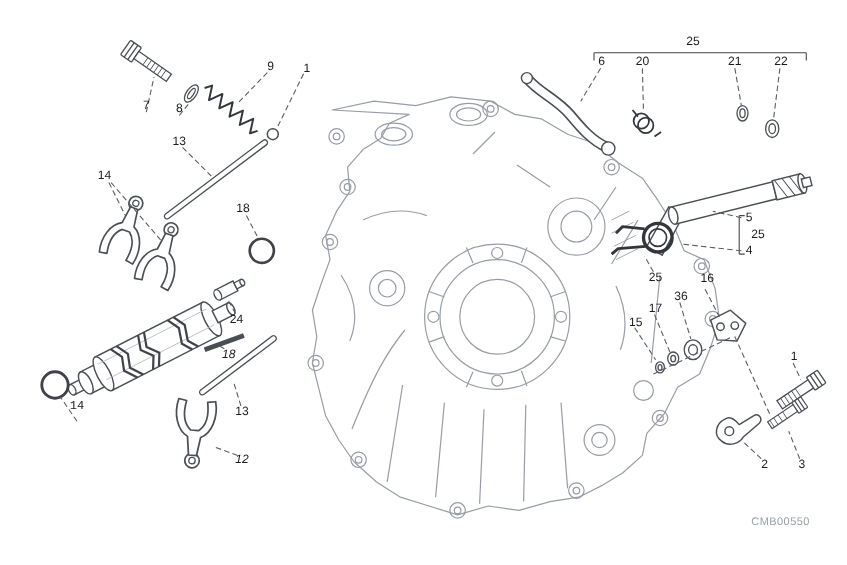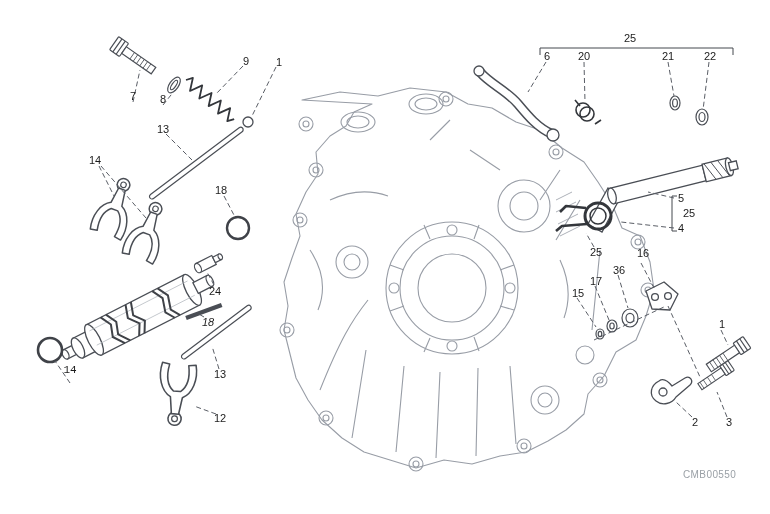--- a/index.html
+++ b/index.html
@@ -268,21 +268,21 @@
       <span class="callout" style="left: 133px; top: 96px;">7</span>
       <span class="callout" style="left: 163px; top: 99px;">8</span>
       <span class="callout" style="left: 246px; top: 61px;">9</span>
       <span class="callout" style="left: 279px; top: 62px;">1</span>
       <span class="callout" style="left: 163px; top: 129px;">13</span>
       <span class="callout" style="left: 95px; top: 160px;">14</span>
       <span class="callout" style="left: 221px; top: 190px;">18</span>
       <span class="callout" style="left: 215px; top: 291px;">24</span>
       <span class="callout" style="left: 208px; top: 322px; font-style: italic;">18</span>
       <span class="callout" style="left: 220px; top: 374px;">13</span>
-      <span class="callout" style="left: 220px; top: 418px;">12</span>
+      <span class="callout" style="left: 220px; top: 418px; font-style: italic;">12</span>
       <span class="callout" style="left: 70px; top: 370px; font-family: Liberation Mono, monospace;">14</span>
       <span class="callout" style="left: 630px; top: 38px;">25</span>
       <span class="callout" style="left: 547px; top: 56px;">6</span>
       <span class="callout" style="left: 584px; top: 56px;">20</span>
       <span class="callout" style="left: 668px; top: 56px;">21</span>
       <span class="callout" style="left: 710px; top: 56px;">22</span>
       <span class="callout" style="left: 681px; top: 198px;">5</span>
       <span class="callout" style="left: 689px; top: 213px;">25</span>
       <span class="callout" style="left: 681px; top: 228px;">4</span>
       <span class="callout" style="left: 596px; top: 252px;">25</span>

